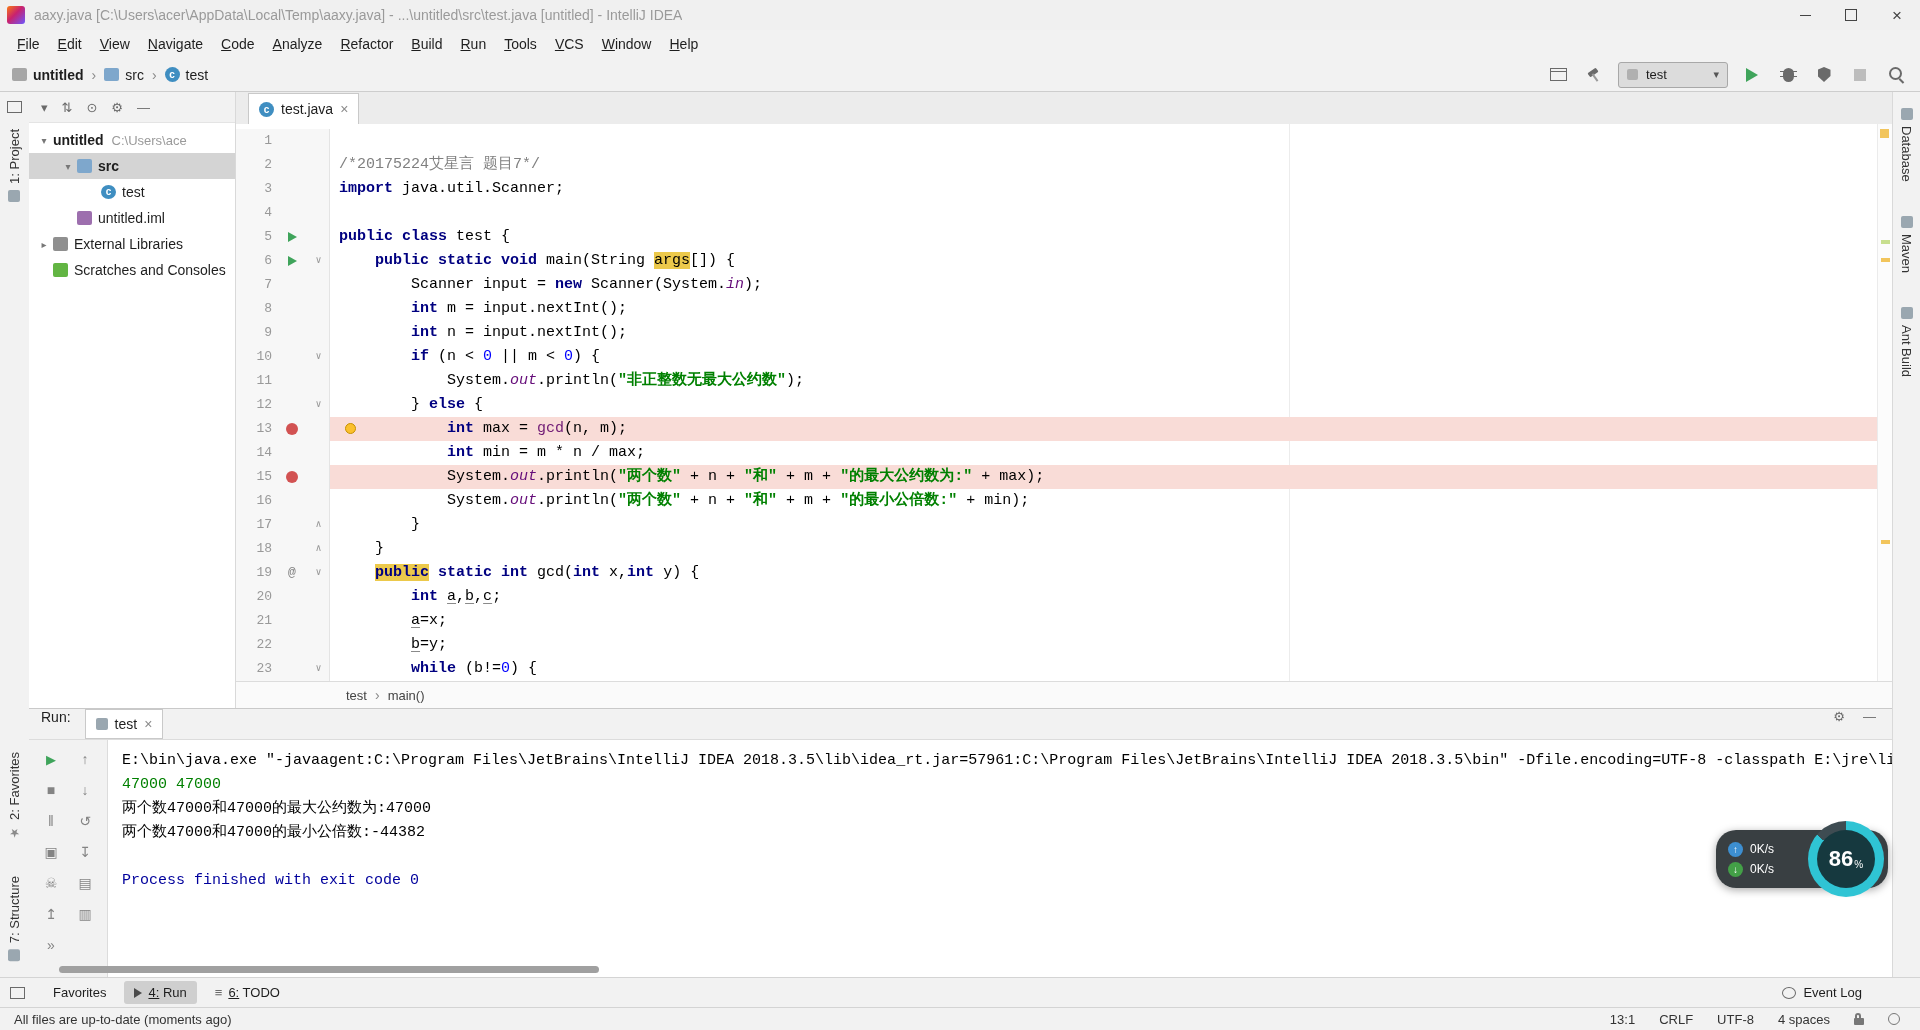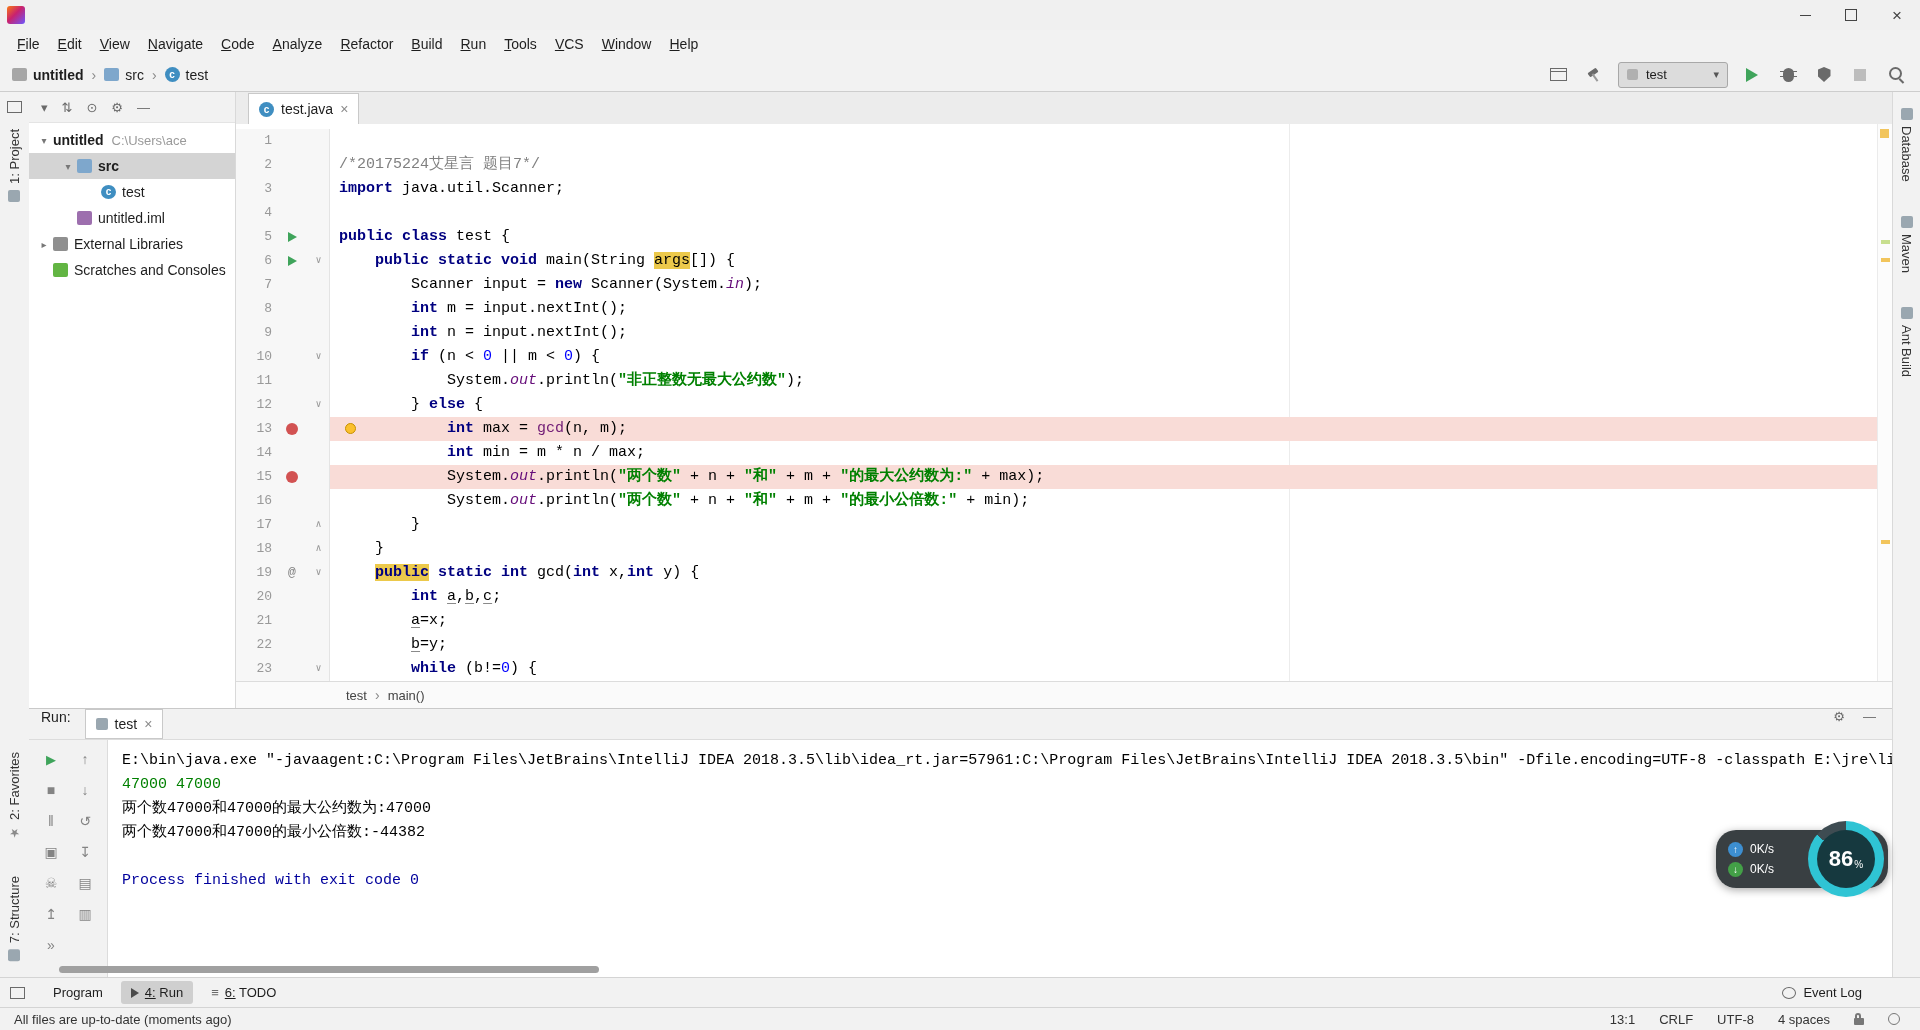--- a/index.html
+++ b/index.html
@@ -174,20 +174,21 @@
   .gpct{font-size:22px;font-weight:bold;}
   .gunit{font-size:10px;margin-top:10px;margin-left:1px;}
 </style>
 </head>
 <body>
 
 <div id="app">
 
   <div class="titlebar">
     <div class="logo"></div>
+    <div class="title-text">aaxy.java [C:\Users\acer\AppData\Local\Temp\aaxy.java] - ...\untitled\src\test.java [untitled] - IntelliJ IDEA</div>
     <div class="win-controls">
       <div class="win-btn">
           <span class="min-glyph"></span>
         </div>
       <div class="win-btn">
           <span class="max-glyph"></span>
         </div>
       <div class="win-btn">
           <span class="close-glyph">×</span>
         </div>
@@ -585,21 +586,21 @@
           <div class="con-line cl-blank">&nbsp;</div>
           <div class="con-line cl-sys">Process finished with exit code 0</div>
         </div>
       <div class="hscroll"></div>
     </div>
   </div>
 
   <div class="bottombar">
     <span class="switcher"></span>
     <div class="tw-btn">
-      <span>Program</span>
+      <span>Favorites</span>
     </div>
     <div class="tw-btn active">
       <span class="mini-play"></span>
       <span class="mn-label">4: Run</span>
     </div>
     <div class="tw-btn">
       <span class="todo-ic">≡</span>
       <span class="mn-label">6: TODO</span>
     </div>
     <div class="eventlog">

